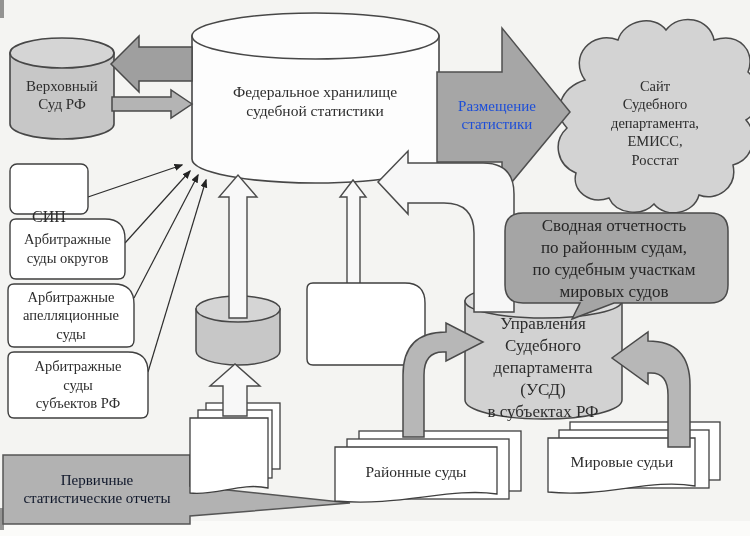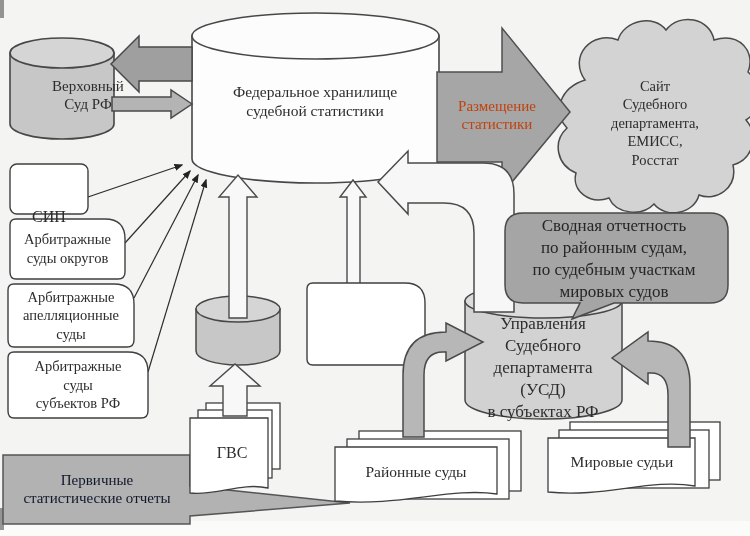--- a/index.html
+++ b/index.html
@@ -109,46 +109,45 @@
     <path d="M690,447 L690,385 Q690,341 648,341 L648,332 L612,358 L648,384 L648,373 L651,373 Q668,373 668,395 L668,447 Z" fill="#b7b7b7" stroke="#4a4a4a" stroke-width="1.5"></path>
 
     <rect x="10" y="164" width="78" height="50" rx="7" fill="#ffffff" stroke="#3f3f3f" stroke-width="1.4"></rect>
     <path d="M16,219 H105 Q125,219 125,239 V272 Q125,279 118,279 H16 Q10,279 10,272 V225 Q10,219 16,219 Z" fill="#ffffff" stroke="#3f3f3f" stroke-width="1.4"></path>
     <path d="M14,284 H114 Q134,284 134,304 V340 Q134,347 127,347 H14 Q8,347 8,340 V290 Q8,284 14,284 Z" fill="#ffffff" stroke="#3f3f3f" stroke-width="1.4"></path>
     <path d="M14,352 H128 Q148,352 148,372 V411 Q148,418 141,418 H14 Q8,418 8,411 V358 Q8,352 14,352 Z" fill="#ffffff" stroke="#3f3f3f" stroke-width="1.4"></path>
   </svg>
 
   <div class="lbl s155" style="left:207px;top:80px;width:216px;height:44px;">Федеральное хранилище
 судебной статистики</div>
-  <div class="lbl s15" style="left:12px;top:72px;width:100px;height:46px;padding-left:26px;">Верховный
+  <div class="lbl s15" style="left:12px;top:72px;width:100px;height:46px;">Верховный
 Суд РФ</div>
   <div class="lbl s16" style="left:10px;top:164px;width:78px;height:50px;margin-top:28px;">СИП</div>
   <div class="lbl s145" style="left:10px;top:219px;width:115px;height:60px;">Арбитражные
 суды округов</div>
   <div class="lbl s145" style="left:8px;top:284px;width:126px;height:63px;">Арбитражные
 апелляционные
 суды</div>
   <div class="lbl s145" style="left:8px;top:352px;width:140px;height:66px;">Арбитражные
 суды
 субъектов РФ</div>
-  <div class="lbl s15" style="left:438px;top:90px;width:118px;height:50px;color:#c2410c;">Размещение
+  <div class="lbl s15" style="left:438px;top:90px;width:118px;height:50px;color:#1d4ed8;">Размещение
 статистики</div>
   <div class="lbl s145" style="left:577px;top:68px;width:156px;height:110px;">Сайт
 Судебного
 департамента,
 ЕМИСС,
 Росстат</div>
   <div class="lbl s14" style="left:508px;top:222px;width:212px;height:74px;color:#262626;">Сводная отчетность
 по районным судам,
 по судебным участкам
 мировых судов</div>
   <div class="lbl s14" style="left:469px;top:322px;width:148px;height:92px;">Управления
 Судебного
 департамента
 (УСД)
 в субъектах РФ</div>
-  <div class="lbl s16" style="left:194px;top:438px;width:76px;height:30px;">ГВС</div>
   <div class="lbl s155" style="left:340px;top:454px;width:152px;height:36px;">Районные суды</div>
   <div class="lbl s155" style="left:552px;top:444px;width:140px;height:36px;">Мировые судьи</div>
   <div class="lbl s15" style="left:6px;top:464px;width:182px;height:50px;color:#0f172a;">Первичные
 статистические отчеты</div>
 
 </div>
 
 </body></html>

